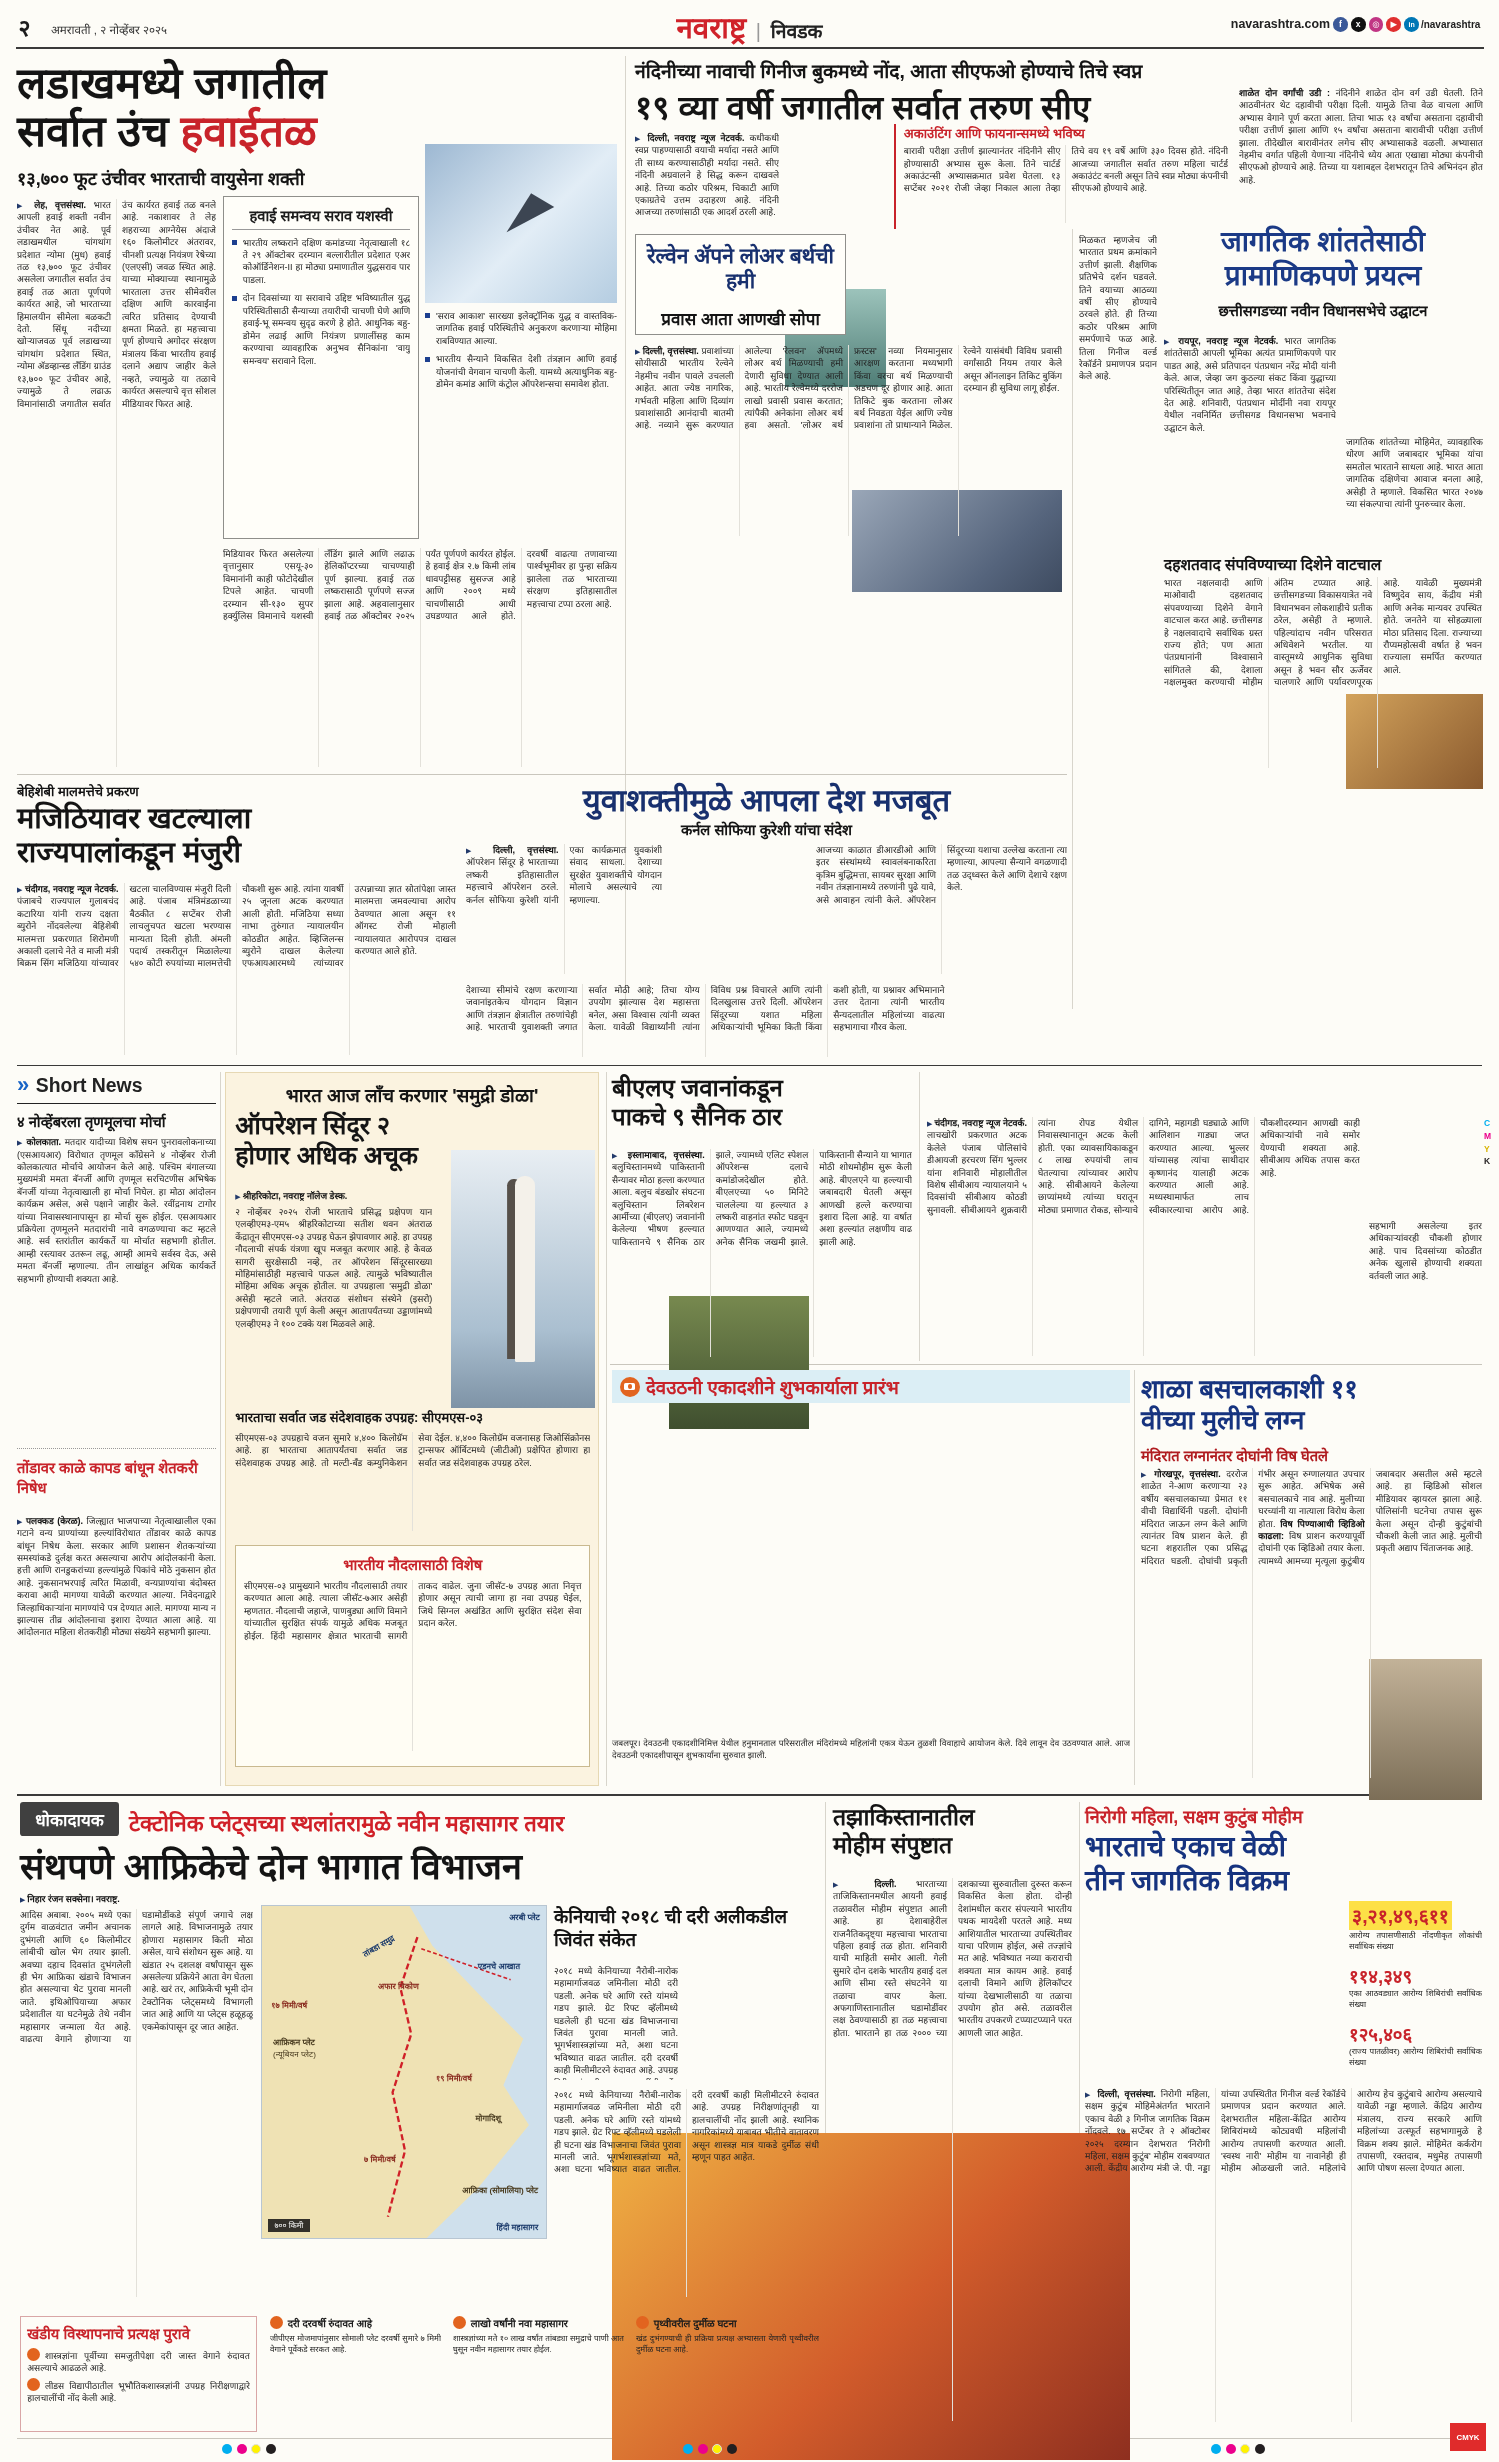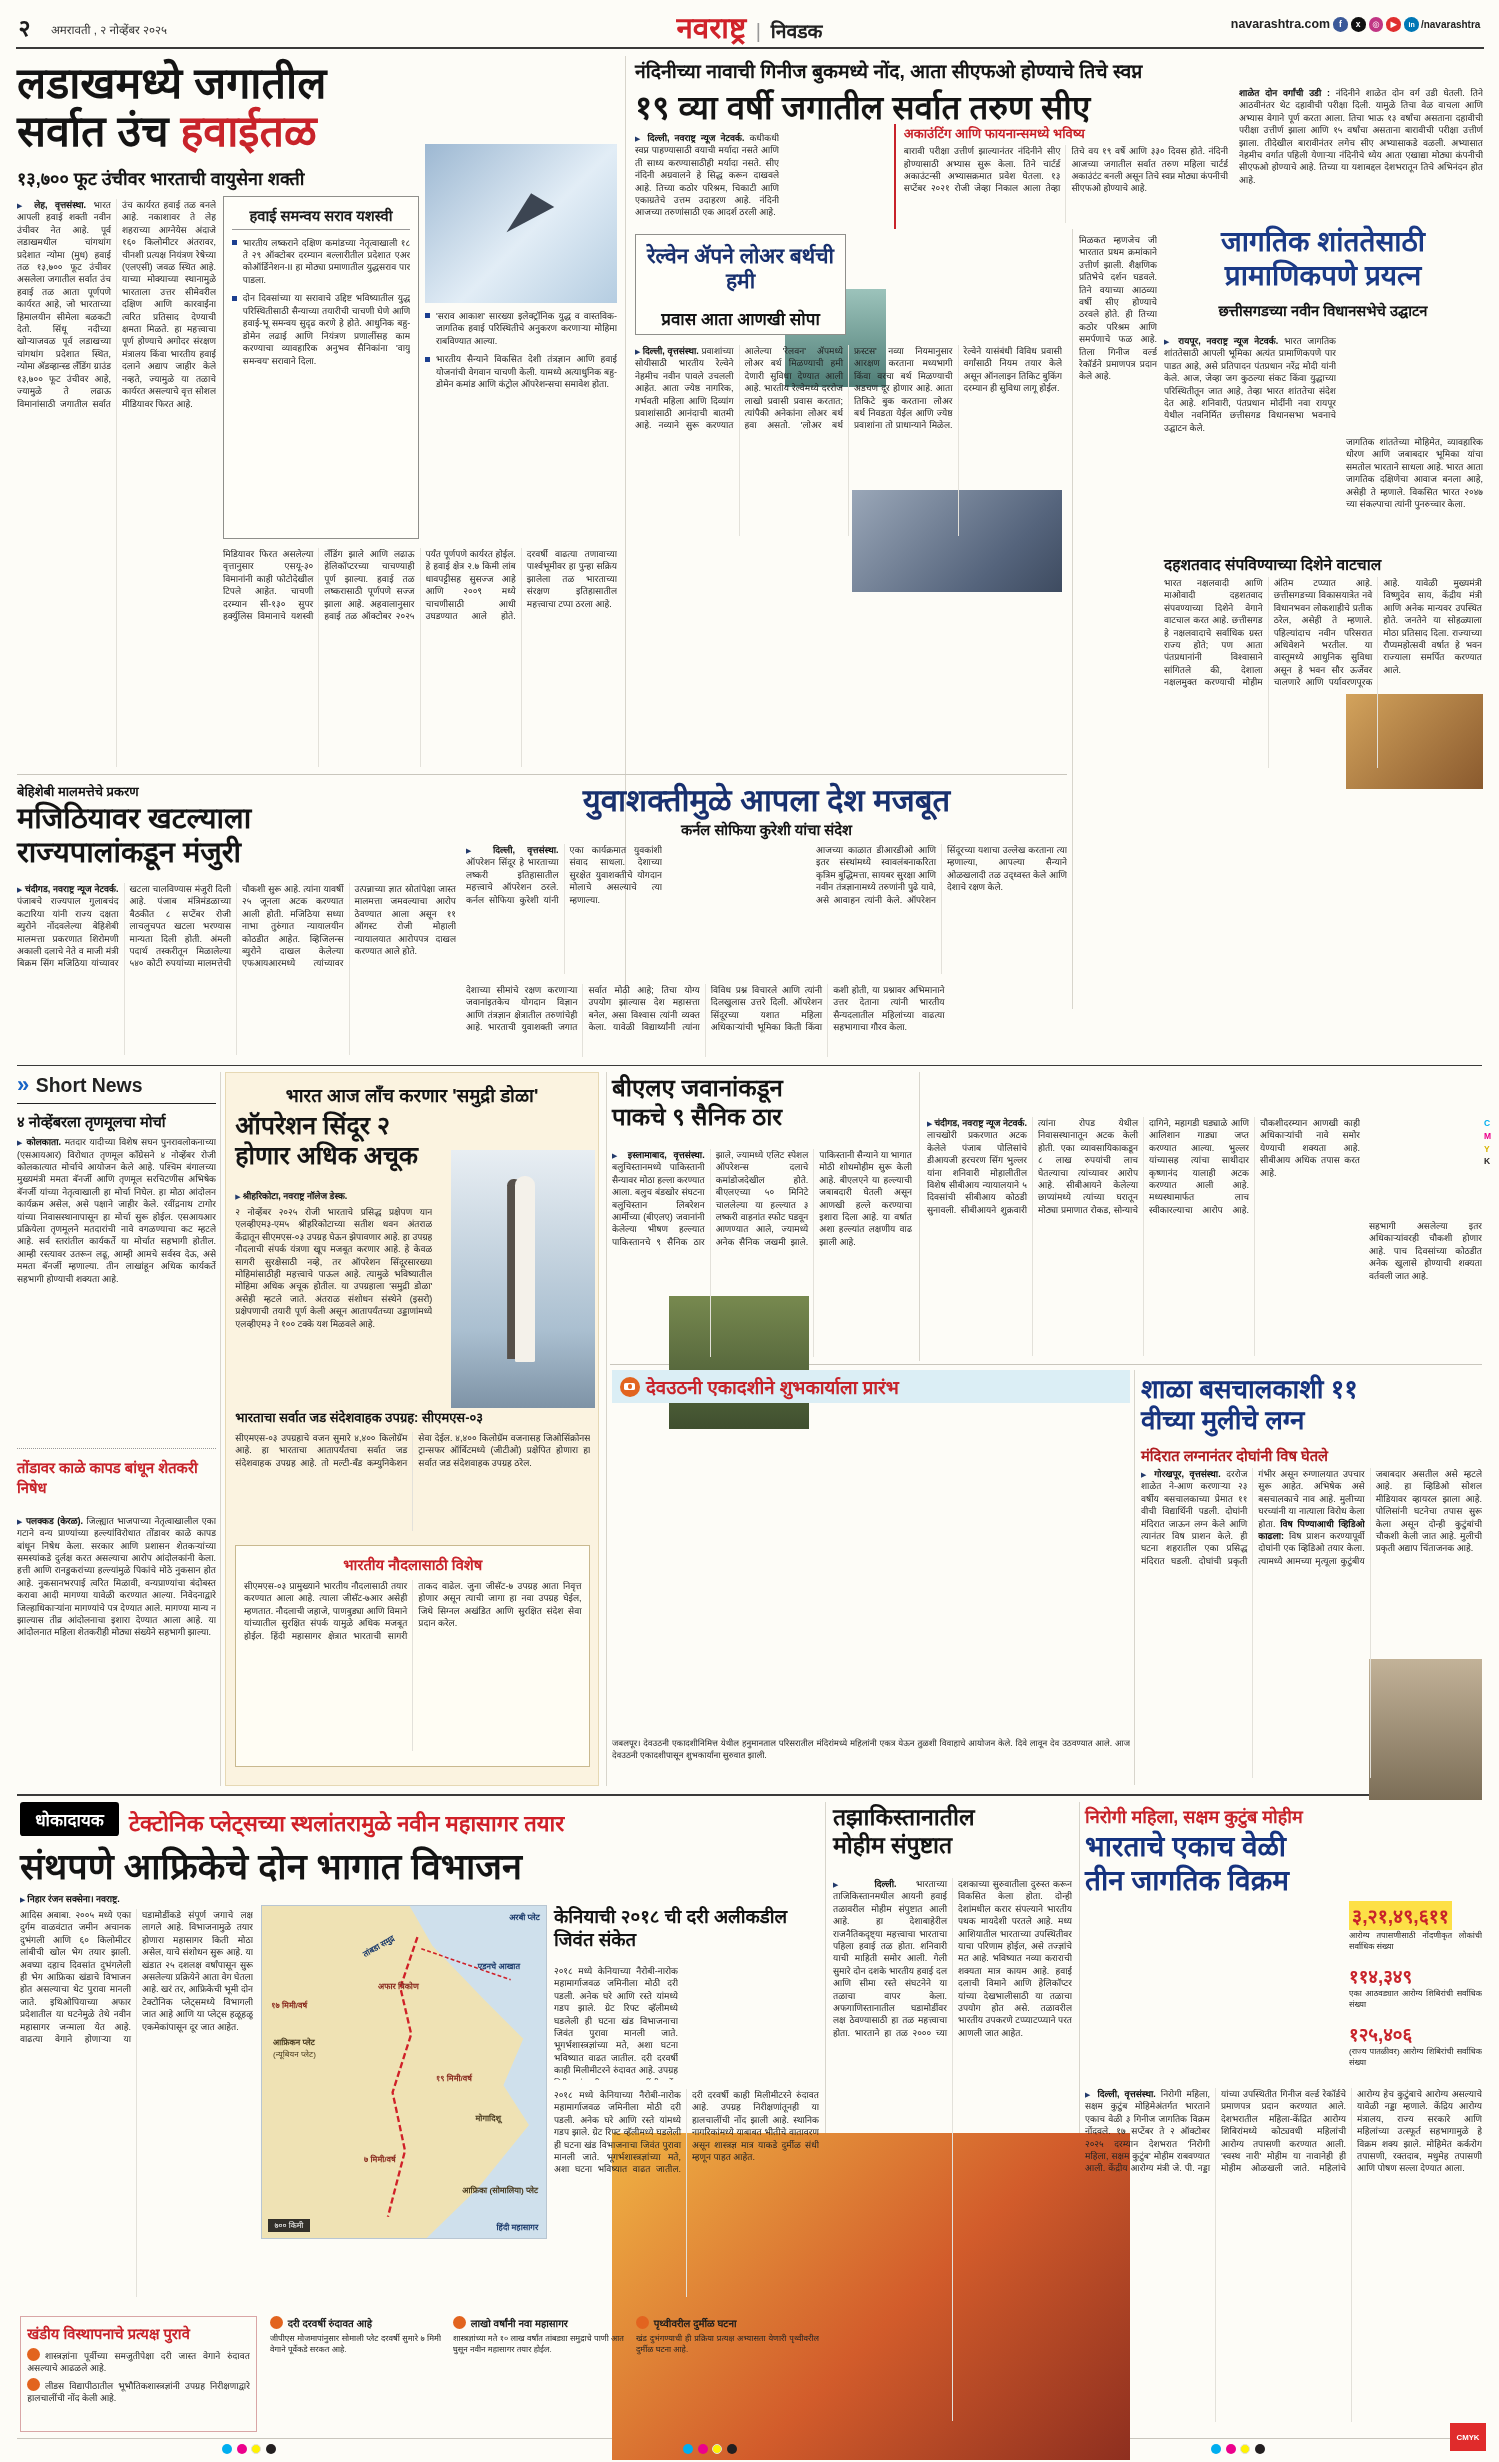--- a/index.html
+++ b/index.html
@@ -171,21 +171,21 @@
   </section>
 
   <section>
     <h1 class="abs hl" style="left:466px;top:778px;width:601px;font-size:31px;text-align:center;color:#18306e;">युवाशक्तीमुळे आपला देश मजबूत</h1>
     <div class="abs hl" style="left:466px;top:819px;width:601px;font-size:14.7px;text-align:center;">कर्नल सोफिया कुरेशी यांचा संदेश</div>
     <div class="abs bt c2" style="left:466px;top:844px;width:196px;height:130px;">
       <span class="byline">दिल्ली, वृत्तसंस्था.</span>
       <span>ऑपरेशन सिंदूर हे भारताच्या लष्करी इतिहासातील महत्त्वाचे ऑपरेशन ठरले. कर्नल सोफिया कुरेशी यांनी एका कार्यक्रमात युवकांशी संवाद साधला. देशाच्या सुरक्षेत युवाशक्तीचे योगदान मोलाचे असल्याचे त्या म्हणाल्या.</span>
     </div>
     <div class="abs ph ph-sophia" style="left:669px;top:842px;width:140px;height:133px;"></div>
-    <div class="abs bt c2" style="left:816px;top:844px;width:251px;height:130px;">आजच्या काळात डीआरडीओ आणि इतर संस्थांमध्ये स्वावलंबनाकरिता कृत्रिम बुद्धिमत्ता, सायबर सुरक्षा आणि नवीन तंत्रज्ञानामध्ये तरुणांनी पुढे यावे, असे आवाहन त्यांनी केले. ऑपरेशन सिंदूरच्या यशाचा उल्लेख करताना त्या म्हणाल्या, आपल्या सैन्याने ओळखलादी तळ उद्ध्वस्त केले आणि देशाचे रक्षण केले.</div>
+    <div class="abs bt c2" style="left:816px;top:844px;width:251px;height:130px;">आजच्या काळात डीआरडीओ आणि इतर संस्थांमध्ये स्वावलंबनाकरिता कृत्रिम बुद्धिमत्ता, सायबर सुरक्षा आणि नवीन तंत्रज्ञानामध्ये तरुणांनी पुढे यावे, असे आवाहन त्यांनी केले. ऑपरेशन सिंदूरच्या यशाचा उल्लेख करताना त्या म्हणाल्या, आपल्या सैन्याने वगळणादी तळ उद्ध्वस्त केले आणि देशाचे रक्षण केले.</div>
     <div class="abs bt c5" style="left:466px;top:984px;width:601px;height:73px;">देशाच्या सीमांचे रक्षण करणाऱ्या जवानांइतकेच योगदान विज्ञान आणि तंत्रज्ञान क्षेत्रातील तरुणांचेही आहे. भारताची युवाशक्ती जगात सर्वात मोठी आहे; तिचा योग्य उपयोग झाल्यास देश महासत्ता बनेल, असा विश्वास त्यांनी व्यक्त केला. यावेळी विद्यार्थ्यांनी त्यांना विविध प्रश्न विचारले आणि त्यांनी दिलखुलास उत्तरे दिली. ऑपरेशन सिंदूरच्या यशात महिला अधिकाऱ्यांची भूमिका किती किंवा कशी होती, या प्रश्नावर अभिमानाने उत्तर देताना त्यांनी भारतीय सैन्यदलातील महिलांच्या वाढत्या सहभागाचा गौरव केला.</div>
   </section>
 
   <section class="abs" style="left:17px;top:1072px;width:199px;height:714px;">
     <div style="border-bottom:1.9px solid #222;padding-bottom:4.7px;margin-bottom:7.8px;">
       <span style="color:#1763c6;font-size:22px;font-weight:bold;">»</span>
       <span style="font-size:19.4px;font-weight:bold;color:#222;margin-left:3.1px;">Short News</span>
     </div>
     <div>
       <div class="hl" style="font-size:14.7px;margin-bottom:4.7px;">४ नोव्हेंबरला तृणमूलचा मोर्चा</div>
@@ -261,21 +261,21 @@
     <div class="abs hl" style="left:1141px;top:1445px;width:341px;font-size:14.7px;color:#b01c20;">मंदिरात लग्नानंतर दोघांनी विष घेतले</div>
     <div class="abs bt c3" style="left:1141px;top:1468px;width:341px;height:310px;">
       <span class="byline">गोरखपूर, वृत्तसंस्था.</span>
       <span>दररोज शाळेत ने-आण करणाऱ्या २३ वर्षीय बसचालकाच्या प्रेमात ११ वीची विद्यार्थिनी पडली. दोघांनी मंदिरात जाऊन लग्न केले आणि त्यानंतर विष प्राशन केले. ही घटना शहरातील एका प्रसिद्ध मंदिरात घडली. दोघांची प्रकृती गंभीर असून रुग्णालयात उपचार सुरू आहेत. अभिषेक असे बसचालकाचे नाव आहे. मुलीच्या घरच्यांनी या नात्याला विरोध केला होता.</span>
       <b>विष पिण्याआधी व्हिडिओ काढला: </b>
       <span>विष प्राशन करण्यापूर्वी दोघांनी एक व्हिडिओ तयार केला. त्यामध्ये आमच्या मृत्यूला कुटुंबीय जबाबदार असतील असे म्हटले आहे. हा व्हिडिओ सोशल मीडियावर व्हायरल झाला आहे. पोलिसांनी घटनेचा तपास सुरू केला असून दोन्ही कुटुंबांची चौकशी केली जात आहे. मुलीची प्रकृती अद्याप चिंताजनक आहे.</span>
     </div>
   </section>
 
   <section>
-    <div class="abs" style="left:20px;top:1802px;width:99px;height:34px;background:#000000;color:#fff;font-size:17px;font-weight:bold;display:flex;align-items:center;justify-content:center;border-radius:3.1px;">धोकादायक</div>
+    <div class="abs" style="left:20px;top:1802px;width:99px;height:34px;background:#404040;color:#fff;font-size:17px;font-weight:bold;display:flex;align-items:center;justify-content:center;border-radius:3.1px;">धोकादायक</div>
     <div class="abs hl" style="left:129px;top:1807px;width:698px;font-size:22px;color:#d02028;">टेक्टोनिक प्लेट्सच्या स्थलांतरामुळे नवीन महासागर तयार</div>
     <h1 class="abs hl" style="left:20px;top:1841px;width:799px;font-size:36px;">संथपणे आफ्रिकेचे दोन भागात विभाजन</h1>
     <div class="abs byline" style="left:20px;top:1892px;">निहार रंजन सक्सेना। नवराष्ट्र.</div>
     <div class="abs bt c2" style="left:20px;top:1909px;width:233px;height:388px;">आदिस अबाबा. २००५ मध्ये एका दुर्गम वाळवंटात जमीन अचानक दुभंगली आणि ६० किलोमीटर लांबीची खोल भेग तयार झाली. अवघ्या दहाच दिवसांत दुभंगलेली ही भेग आफ्रिका खंडाचे विभाजन होत असल्याचा थेट पुरावा मानली जाते. इथिओपियाच्या अफार प्रदेशातील या घटनेमुळे तेथे नवीन महासागर जन्माला येत आहे. वाढत्या वेगाने होणाऱ्या या घडामोडींकडे संपूर्ण जगाचे लक्ष लागले आहे. विभाजनामुळे तयार होणारा महासागर किती मोठा असेल, याचे संशोधन सुरू आहे. या खंडात २५ दशलक्ष वर्षांपासून सुरू असलेल्या प्रक्रियेने आता वेग घेतला आहे. खरं तर, आफ्रिकेची भूमी दोन टेक्टोनिक प्लेट्समध्ये विभागली जात आहे आणि या प्लेट्स हळूहळू एकमेकांपासून दूर जात आहेत.</div>
 
     <div class="abs" style="left:261px;top:1905px;width:286px;height:334px;background:#cfe0ec;border:0.8px solid #b8c6d2;">
       <div style="position:absolute;left:0;top:0;width:100%;height:100%;background:#efe2b4;clip-path:polygon(0 0,52% 0,60% 12%,78% 28%,92% 40%,85% 54%,94% 66%,76% 85%,58% 100%,0 100%);"></div>
       <svg style="position:absolute;left:0;top:0;" width="286" height="334" viewBox="0 0 368 430">
         <path d="M200,40 L178,105 L192,165 L168,240 L184,315 L162,400" stroke="#d02028" stroke-width="3" fill="none" stroke-dasharray="8 4"></path>
         <path d="M205,55 L320,95" stroke="#d02028" stroke-width="2" fill="none" stroke-dasharray="5 3"></path>

